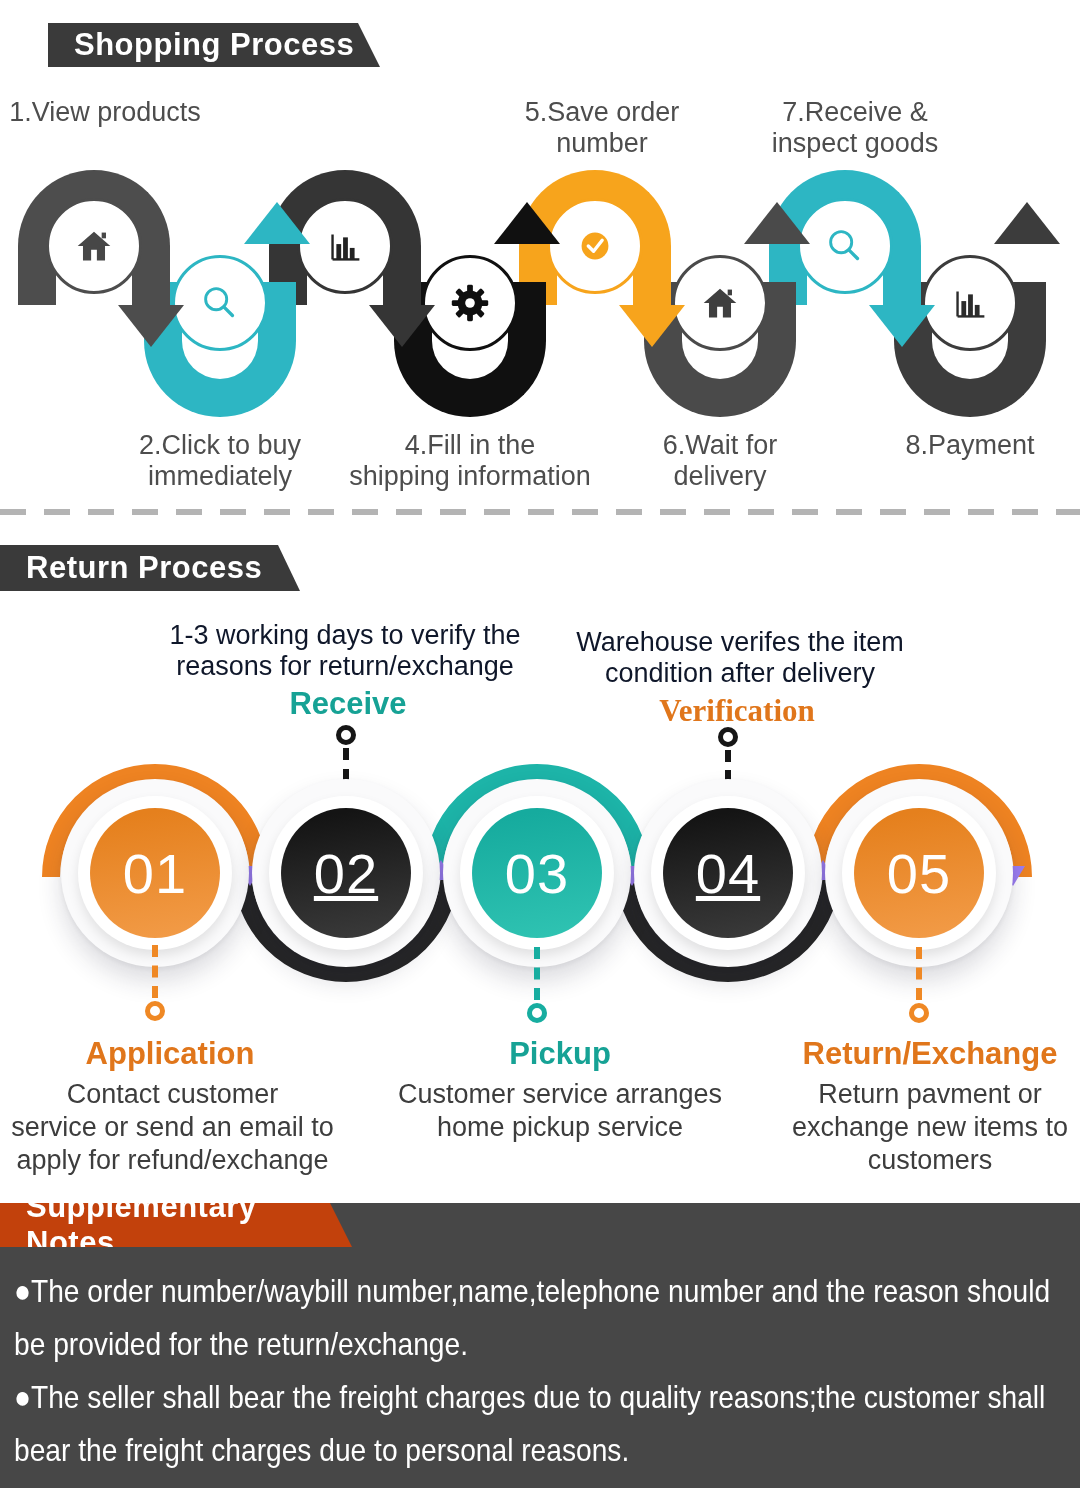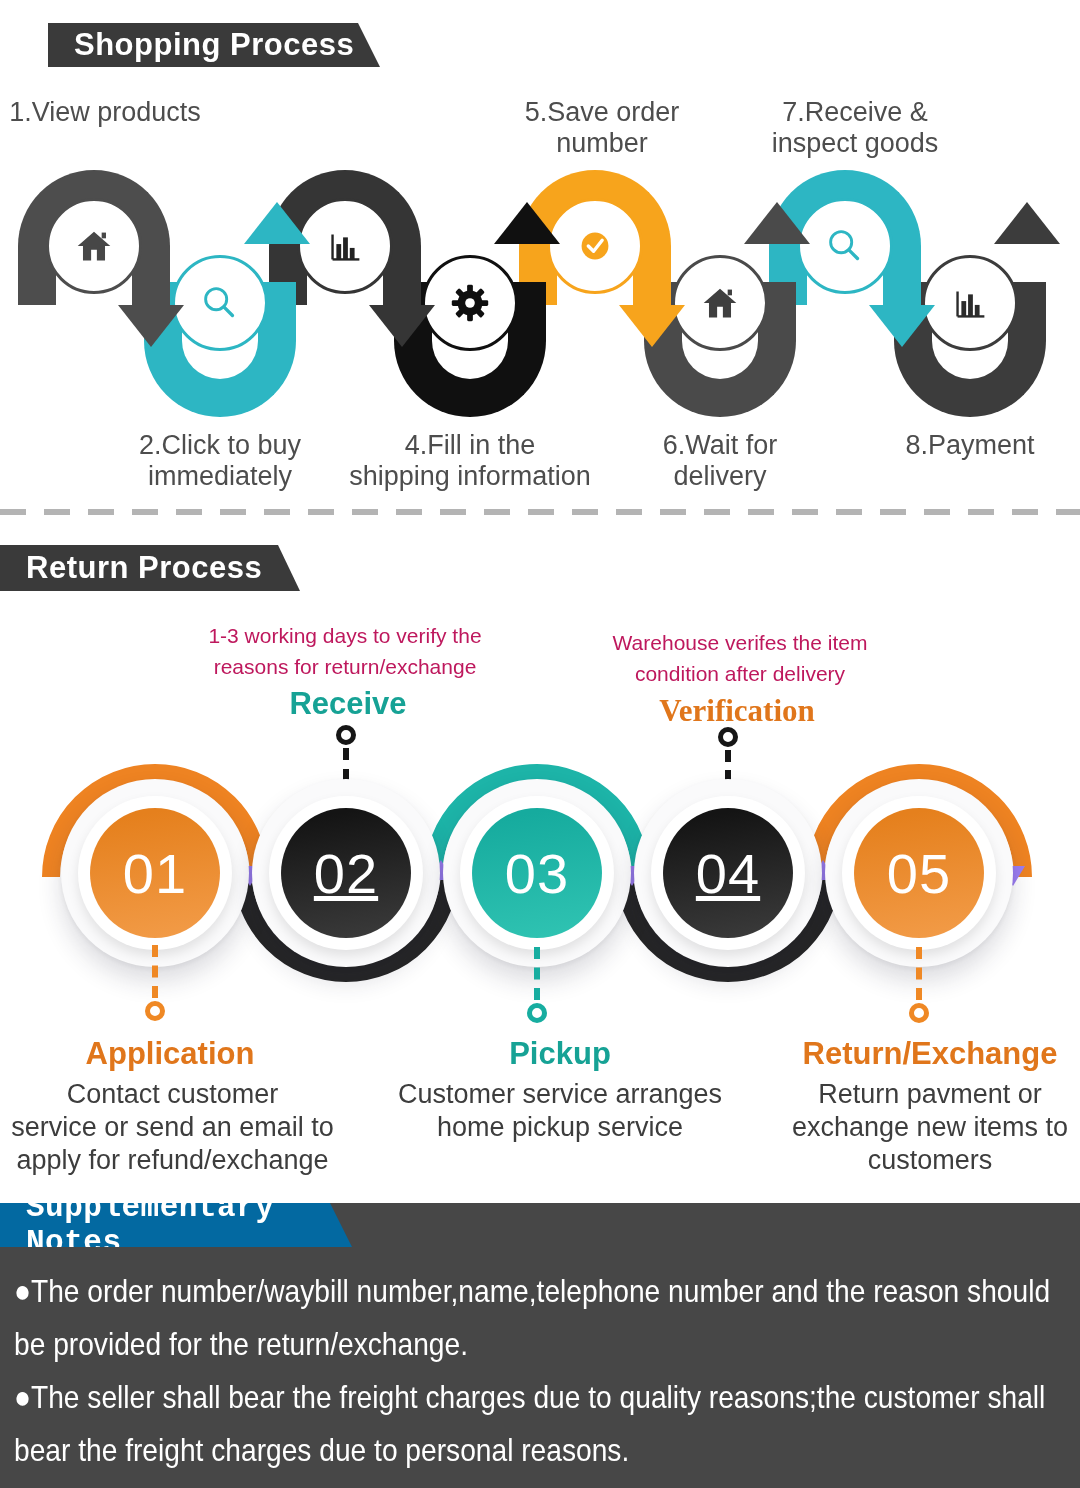--- a/index.html
+++ b/index.html
@@ -4,38 +4,38 @@
 <style>
   html,body{margin:0;padding:0;background:#fff;}
   .page{position:relative;width:1080px;height:1488px;background:#ffffff;overflow:hidden;
         font-family:"Liberation Sans", sans-serif;}
   .abs{position:absolute;}
   
   .badge{position:absolute;left:0;display:flex;align-items:center;
          clip-path:polygon(0 0, calc(100% - 22px) 0, 100% 100%, 0 100%);}
   .badge span{color:#fff;font-size:31px;font-weight:bold;padding-left:26px;letter-spacing:.5px;}
   .badge.dark{background:#3a3a3a;}
-  .badge.teal{background:#0369a1;font-family:Liberation Mono, monospace;}
+  .badge.teal{background:#c2410c;}
   
   .slabel{position:absolute;text-align:center;font-size:27px;line-height:31px;color:#4d4d4d;white-space:pre-line;}
   .shape{position:absolute;width:152px;height:135px;box-sizing:border-box;border:38px solid var(--c);}
   .shape.arch{top:170px;border-bottom:none;border-radius:76px 76px 0 0;}
   .shape.u{top:282px;border-top:none;border-radius:0 0 76px 76px;}
   .arrow{position:absolute;width:0;height:0;border-left:33px solid transparent;border-right:33px solid transparent;}
   .arrow.down{left:62px;top:97px;border-top:42px solid var(--c);}
   .arrow.up{left:62px;top:-80px;border-bottom:42px solid var(--c);}
   .icir{position:absolute;width:96px;height:96px;border-radius:50%;background:#fff;border:3px solid var(--c);
         display:flex;align-items:center;justify-content:center;box-sizing:border-box;}
   .arch .icir{left:-10px;top:-10px;}
   .u .icir{left:-10px;top:-27px;}
   
   .divider{position:absolute;left:0;top:509px;width:1080px;height:6px;
            background:repeating-linear-gradient(90deg,#b4b4b4 0 26px,transparent 26px 44px);}
   
-  .note{position:absolute;text-align:center;font-size:21px;line-height:31px;color:#be185d;white-space:pre-line;}
+  .note{position:absolute;text-align:center;font-size:27px;line-height:31px;color:#0f172a;white-space:pre-line;}
   .rtitle{position:absolute;text-align:center;font-size:31px;font-weight:bold;}
   .teal-t{color:#16a295;} .orange-t{color:#e0761b;}
   .ring{position:absolute;width:20px;height:20px;border-radius:50%;background:#fff;box-sizing:border-box;border:5px solid #161616;}
   .vdash{position:absolute;width:0;border-left:6px dashed #161616;}
   .plate{position:absolute;width:188px;height:188px;border-radius:50%;background:#fafafb;
          box-shadow:0 14px 24px rgba(40,40,60,.16), 0 2px 5px rgba(0,0,0,.06);}
   .plate2{position:absolute;width:154px;height:154px;border-radius:50%;background:#fff;box-shadow:0 6px 12px rgba(0,0,0,.10);}
   .cnum{position:absolute;width:130px;height:130px;border-radius:50%;display:flex;align-items:center;justify-content:center;
         color:#fff;font-size:56px;letter-spacing:1px;}
   .g-orange{background:linear-gradient(170deg,#e5801d 10%,#f29b47 95%);}

